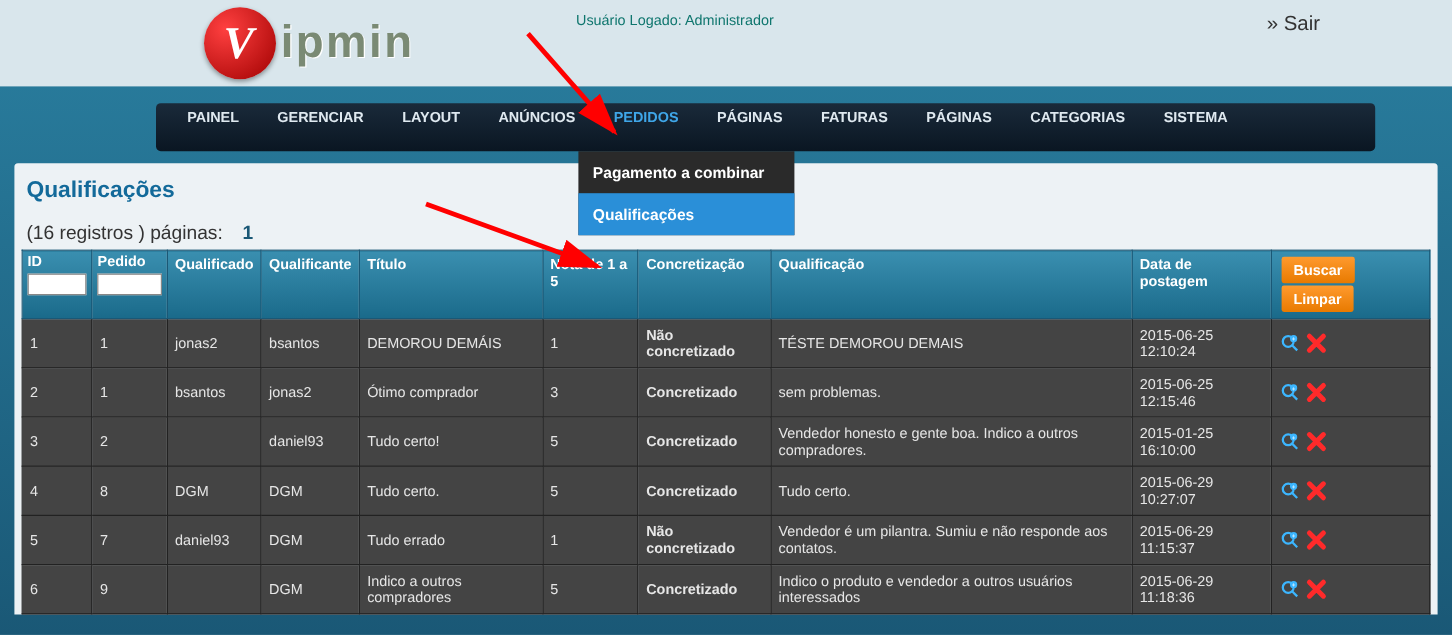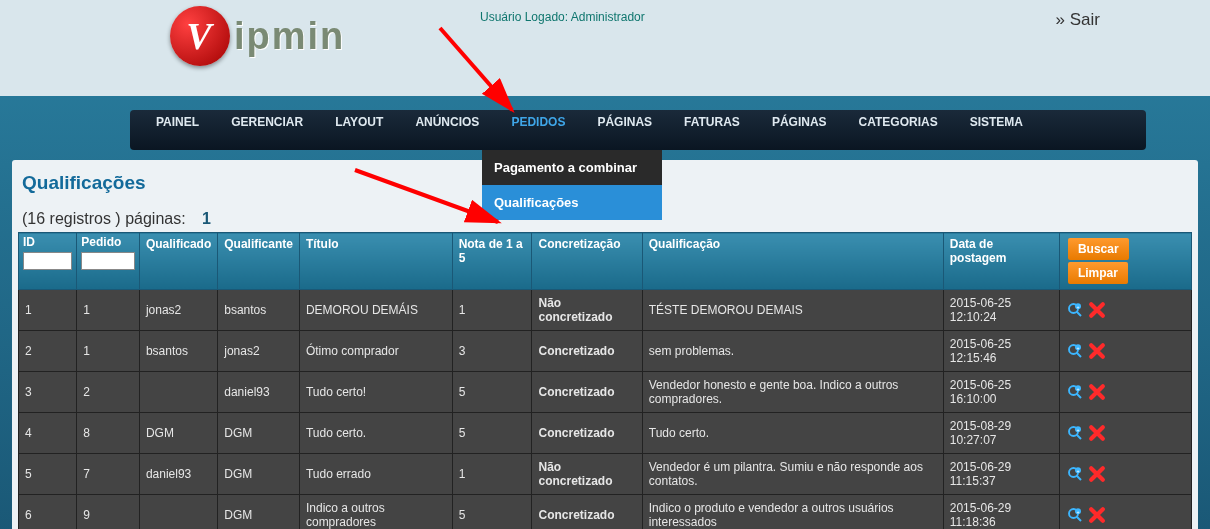--- a/index.html
+++ b/index.html
@@ -13,21 +13,21 @@
     overflow: hidden;
     position: relative;
   }
   .page-bg {
     background: linear-gradient(#2a7fa0, #1a5876);
     min-height: 529px;
     padding-bottom: 0;
   }
   .topbar {
     background: #d9e6ec;
-    height: 96px;
+    height: 72px;
     position: relative;
   }
   .logo {
     position: absolute;
     left: 170px;
     top: 6px;
     font-size: 38px;
     font-weight: bold;
     color: #7a8a74;
     letter-spacing: 2px;
@@ -307,40 +307,40 @@
           </tr>
           <tr>
             <td>3</td>
             <td>2</td>
             <td></td>
             <td>daniel93</td>
             <td>Tudo certo!</td>
             <td>5</td>
             <td class="status-green">Concretizado</td>
             <td>Vendedor honesto e gente boa. Indico a outros compradores.</td>
-            <td>2015-06-25 16:10:00</td>
+            <td>2015-01-25 16:10:00</td>
             <td class="action-cell"><span class="mag"><svg viewBox="0 0 24 24" width="18" height="18">
                   <circle cx="10" cy="10" r="6" fill="none" stroke="#3cb6ff" stroke-width="2.5"></circle>
                   <line x1="14" y1="14" x2="20" y2="20" stroke="#3cb6ff" stroke-width="2.5"></line>
                   <circle cx="16" cy="7" r="4" fill="#3cb6ff"></circle>
                   <text x="16" y="10" font-size="7" text-anchor="middle" fill="#fff">+</text>
                 </svg></span><span class="xdel"><svg viewBox="0 0 24 24" width="20" height="20">
                   <path d="M5 5 L19 19 M19 5 L5 19" stroke="#ff2a2a" stroke-width="5" stroke-linecap="round"></path>
                 </svg></span></td>
           </tr>
           <tr>
             <td>4</td>
             <td>8</td>
             <td>DGM</td>
             <td>DGM</td>
             <td>Tudo certo.</td>
             <td>5</td>
             <td class="status-green">Concretizado</td>
             <td>Tudo certo.</td>
-            <td>2015-08-29 10:27:07</td>
+            <td>2015-06-29 10:27:07</td>
             <td class="action-cell"><span class="mag"><svg viewBox="0 0 24 24" width="18" height="18">
                   <circle cx="10" cy="10" r="6" fill="none" stroke="#3cb6ff" stroke-width="2.5"></circle>
                   <line x1="14" y1="14" x2="20" y2="20" stroke="#3cb6ff" stroke-width="2.5"></line>
                   <circle cx="16" cy="7" r="4" fill="#3cb6ff"></circle>
                   <text x="16" y="10" font-size="7" text-anchor="middle" fill="#fff">+</text>
                 </svg></span><span class="xdel"><svg viewBox="0 0 24 24" width="20" height="20">
                   <path d="M5 5 L19 19 M19 5 L5 19" stroke="#ff2a2a" stroke-width="5" stroke-linecap="round"></path>
                 </svg></span></td>
           </tr>
           <tr>

